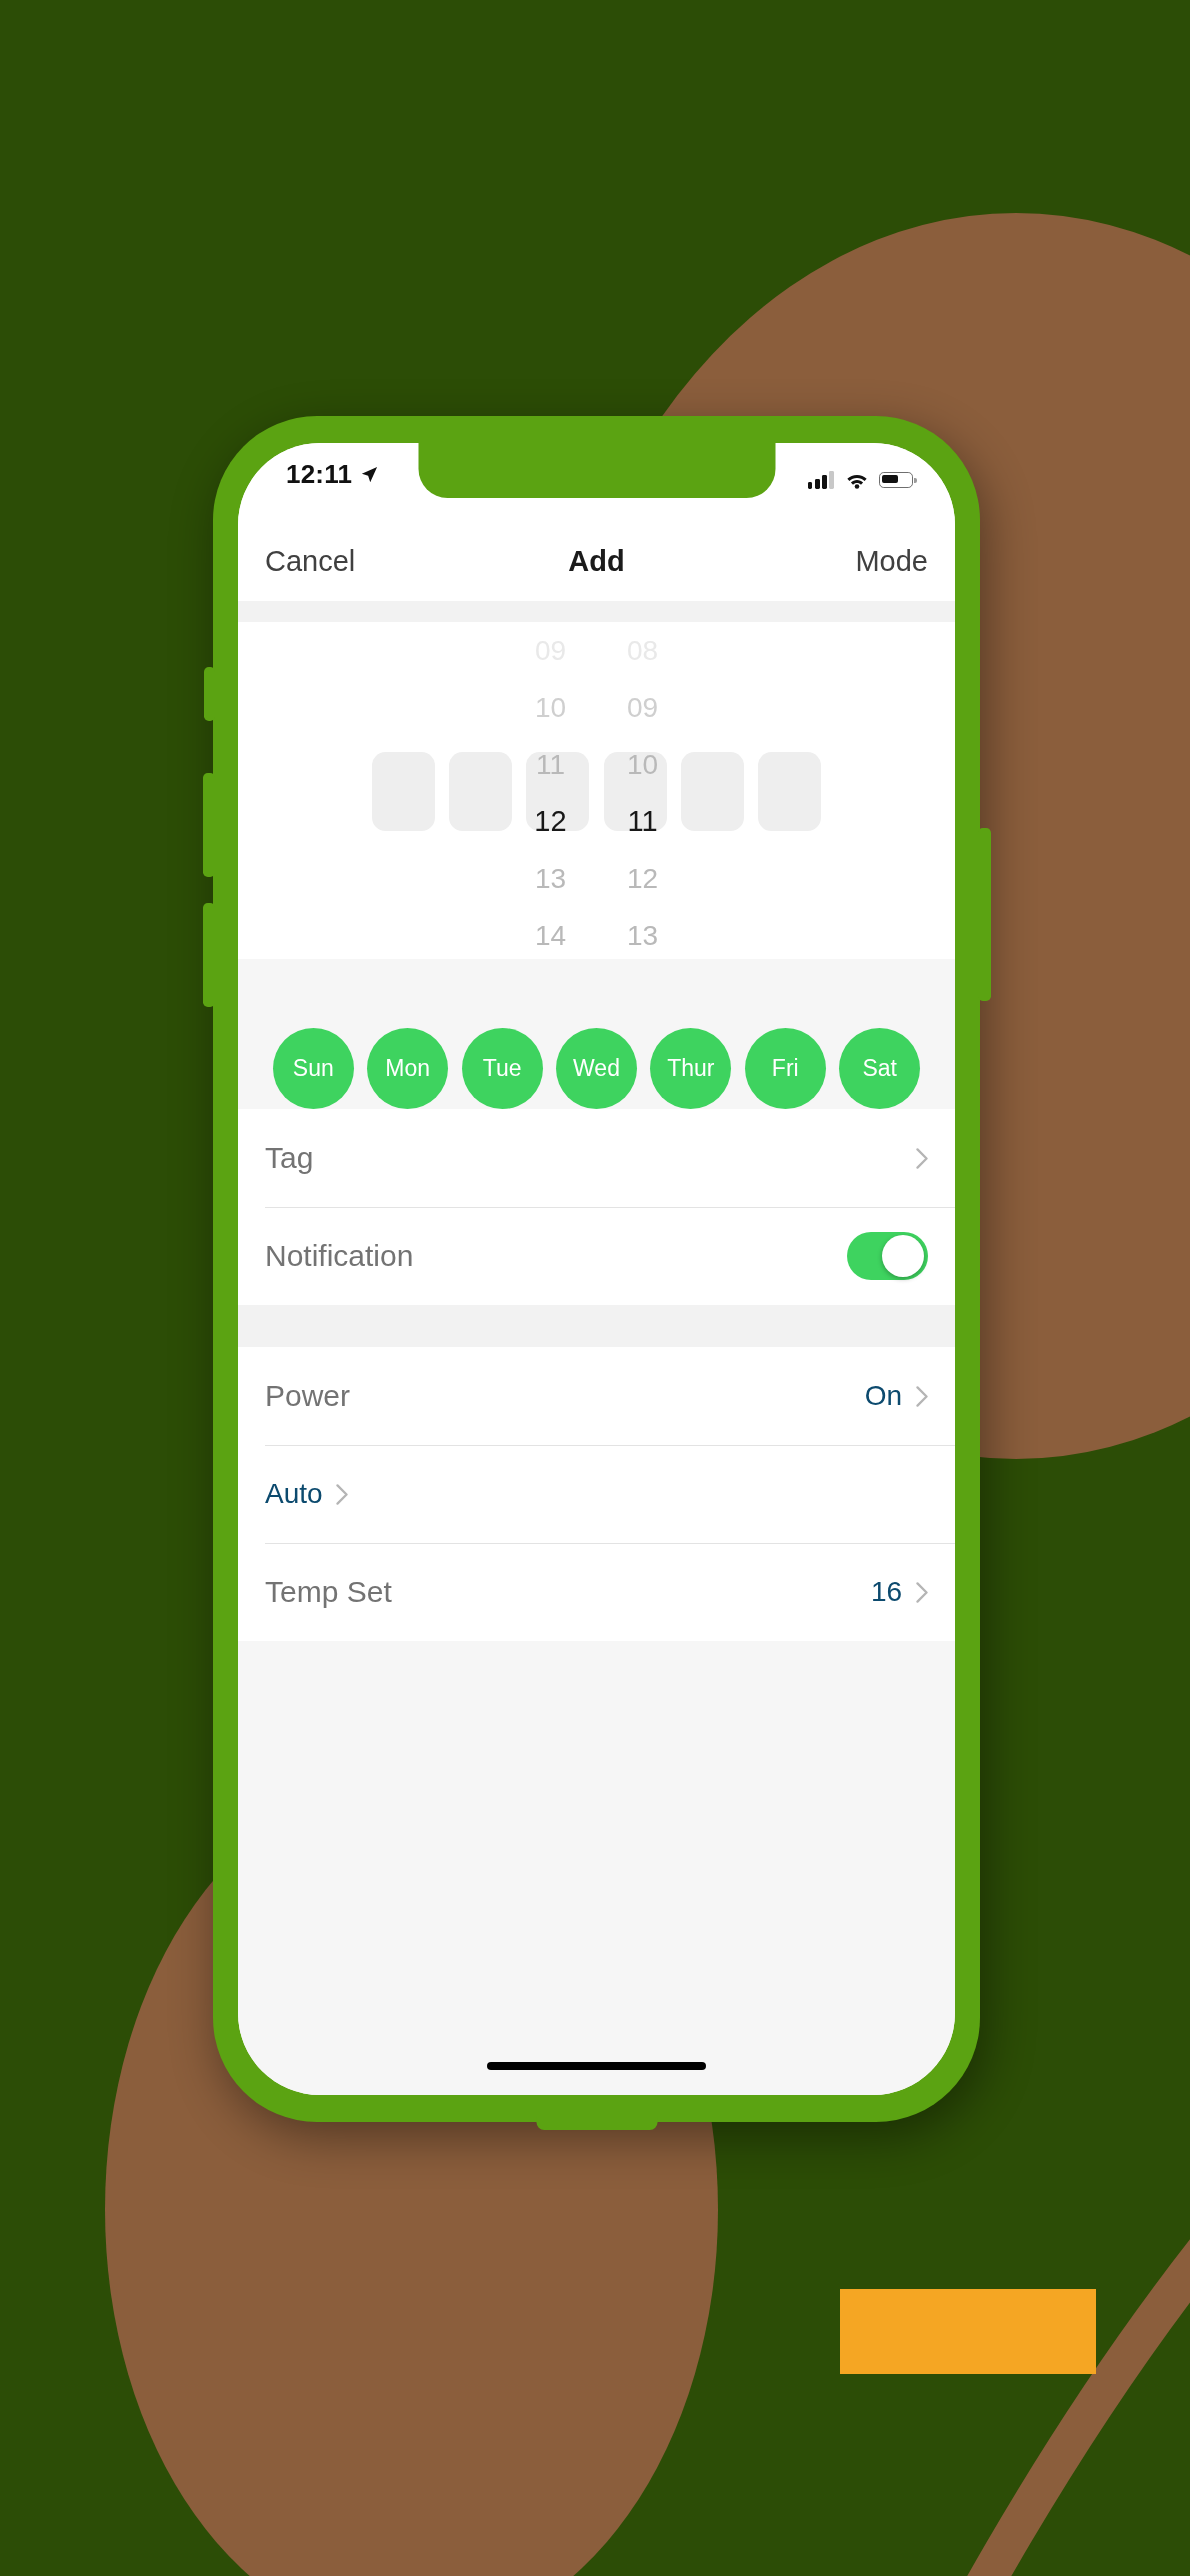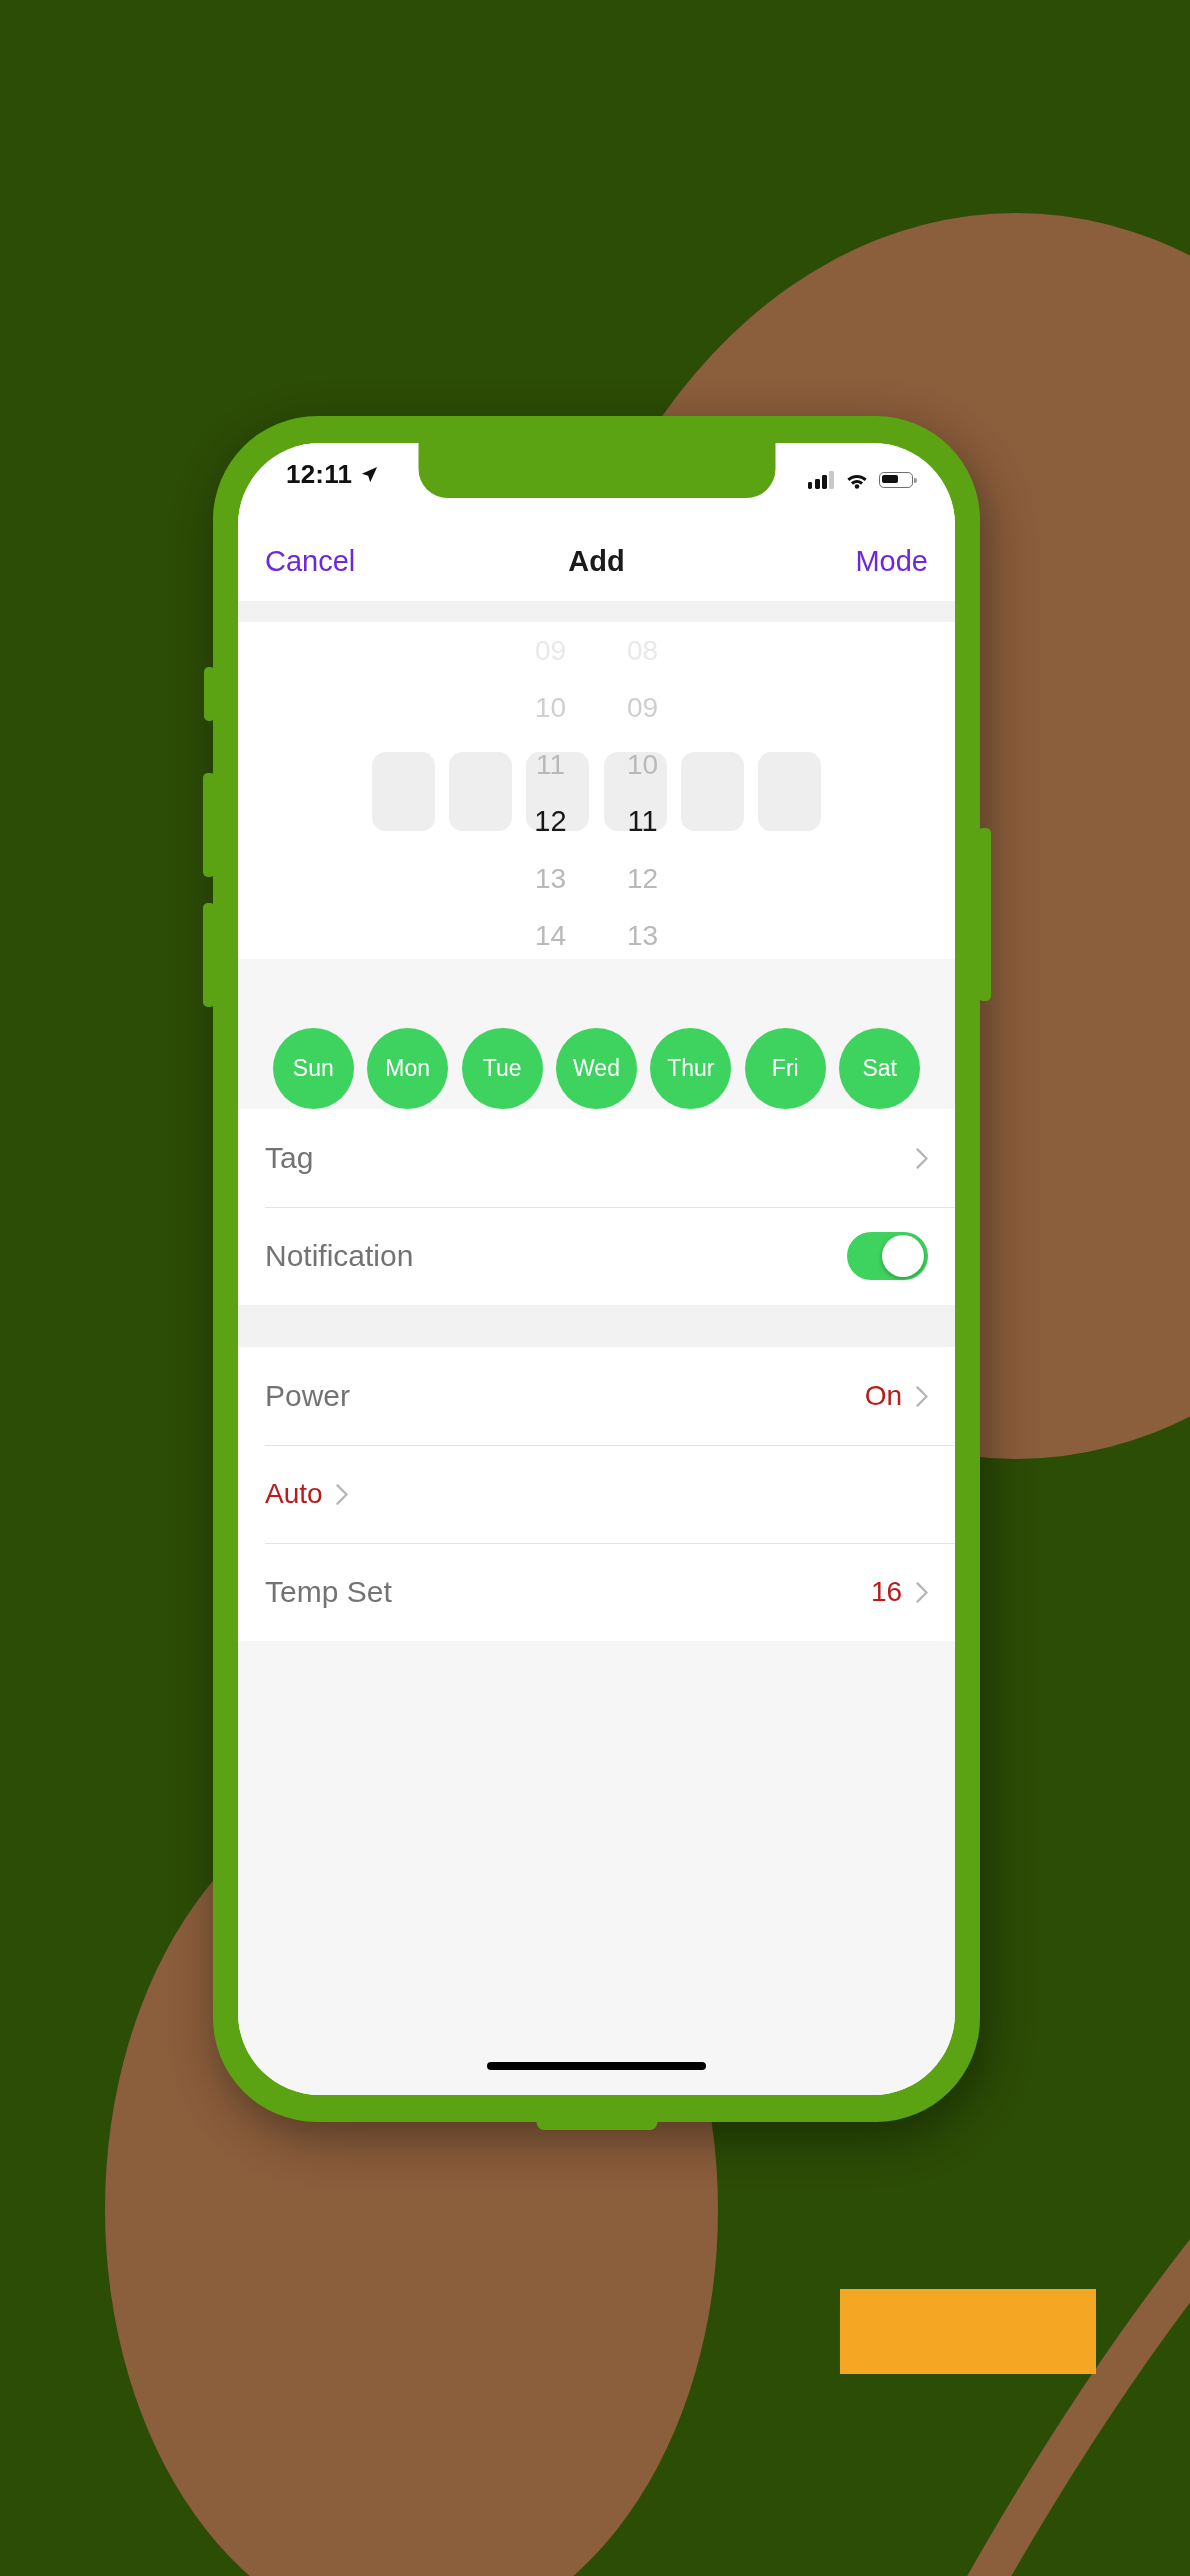--- a/index.html
+++ b/index.html
@@ -211,21 +211,21 @@
     height: 79px;
     background: #ffffff;
     display: flex;
     align-items: center;
     justify-content: space-between;
     padding: 0 27px;
     box-sizing: border-box;
   }
   .nav-btn {
     font-size: 29px;
-    color: #6d28d9;
+    color: #404040;
     cursor: pointer;
   }
   .nav-title {
     position: absolute;
     left: 0; right: 0;
     text-align: center;
     font-size: 29px;
     font-weight: bold;
     color: #1b1b1b;
     pointer-events: none;
@@ -329,21 +329,21 @@
     height: 1px;
     background: #e3e3e3;
   }
   .row-label {
     font-size: 30px;
     color: #737373;
     flex: 1;
   }
   .row-value {
     font-size: 28px;
-    color: #b91c1c;
+    color: #0c4a6e;
     margin-right: 13.4px;
   }
   .chev {
     width: 12.5px;
     height: 21px;
     flex: none;
   }
 
   
   .toggle {

